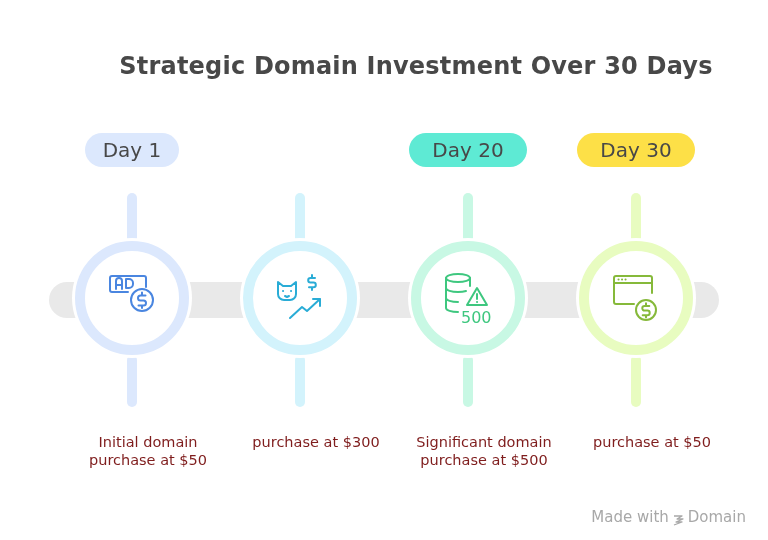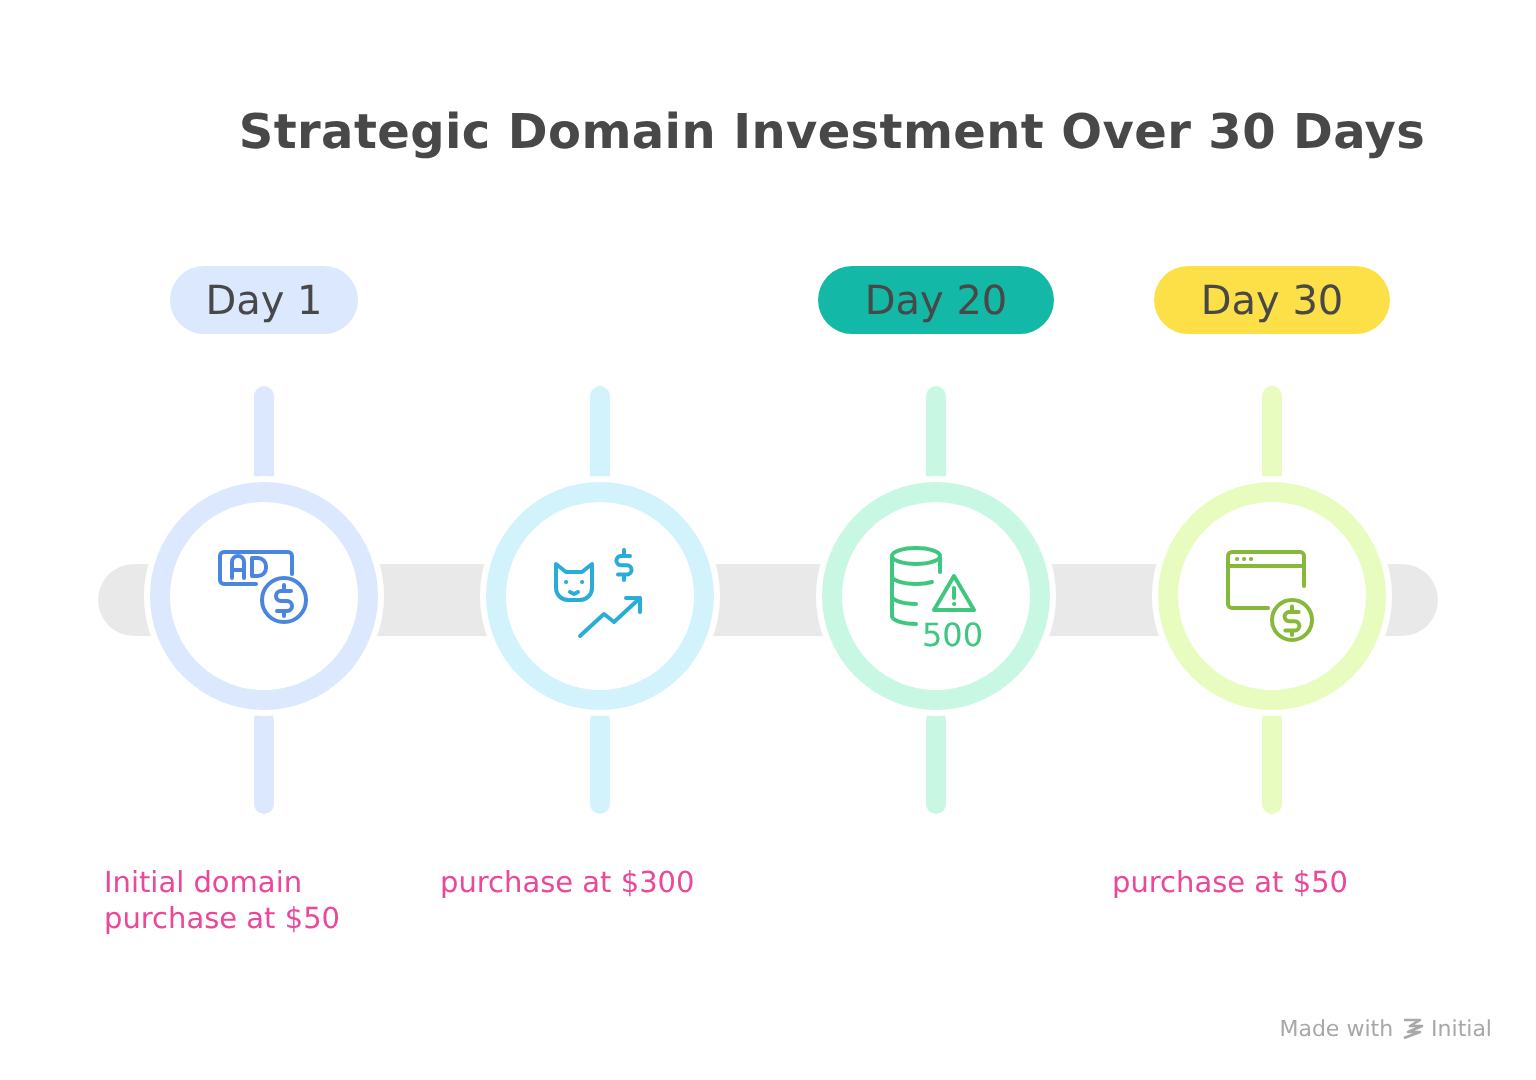--- a/index.html
+++ b/index.html
@@ -13,24 +13,24 @@
     .pill { position:absolute; top:133px; height:34px; border-radius:17px;
             left:50%; transform:translateX(-50%); display:flex; align-items:center;
             justify-content:center; font-size:20px; color:#484848; white-space:nowrap; }
     .stem { position:absolute; left:50%; width:10px; margin-left:-5px; border-radius:5px; }
     .stem.top { top:193px; height:50px; }
     .stem.bot { top:355px; height:52px; }
     .ring { position:absolute; top:241px; left:50%; margin-left:-57px; width:114px; height:114px;
             border-radius:50%; box-sizing:border-box; border:10px solid; background:#fff;
             box-shadow:0 0 0 3px #fff; }
     .icon { position:absolute; top:268px; left:50%; margin-left:-26px; width:52px; height:62px; }
-    .desc { position:absolute; top:433px; left:0; width:160px; 
-            font-size:14.5px; line-height:18px; color:#ec4899; }
-    .footer { position:absolute; right:22px; top:508px; font-size:11px; color:#a8a8a8;
-              display:flex; align-items:center; gap:4px; }
+    .desc { position:absolute; top:433px; left:16px; width:160px; text-align:center;
+            font-size:14.5px; line-height:18px; color:#7f1d1d; }
+    .footer { position:absolute; right:22px; top:508px; font-size:15px; color:#a8a8a8;
+              display:flex; align-items:flex-end; gap:4px; }
   </style>
 </head>
 <body>
 
 <div class="title">Strategic Domain Investment Over 30 Days</div>
 
 <div class="track"></div>
 
 <div class="step" style="left:52px;">
   <div class="pill" style="width:94px;background:#dce8fd;">Day 1</div>
@@ -59,32 +59,36 @@
     <path d="M9 23 h0.1 M17 23 h0.1 M11 28 L13 29 L15 28"></path>
     <path d="M41 10 H36.5 a2.3 2.3 0 0 0 0 4.6 H39.5 a2.3 2.3 0 0 1 0 4.6 H35 M38 7 V10 M38 19.2 V22"></path>
     <path d="M16 50 L28 39 L33 43 L46 31 M39 31 H46 V38"></path>
   </svg>
   <div class="desc">
     <div>purchase at $300</div>
   </div>
 </div>
 
 <div class="step" style="left:388px;">
-  <div class="pill" style="width:118px;background:#14b8a6;">Day 20</div>
+  <div class="pill" style="width:118px;background:#5eead4;">Day 20</div>
   <div class="stem top" style="background:#c8f8e4;"></div>
   <div class="stem bot" style="background:#c8f8e4;"></div>
   <div class="ring" style="border-color:#c8f8e4;"></div>
   <svg class="icon" viewBox="0 0 52 62" fill="none" stroke="#3ec77f" stroke-width="2" stroke-linecap="round" stroke-linejoin="round">
     <ellipse cx="16" cy="10" rx="12" ry="4"></ellipse>
     <path d="M4 10 V40 c0 2.2 5.4 4 12 4 M28 10 V18"></path>
     <path d="M4 20 c0 2.2 5.4 4 12 4 c3 0 6 -0.4 8 -1 M4 30 c0 2.2 5.4 4 12 4"></path>
     <path d="M35 20 L45 37 H25 Z"></path>
     <path d="M35 26 V31 M35 34 h0.1"></path>
     <text x="19" y="55" font-family="DejaVu Sans, sans-serif" font-size="16" fill="#3ec77f" stroke="none">500</text>
   </svg>
+  <div class="desc">
+    <div>Significant domain</div>
+    <div>purchase at $500</div>
+  </div>
 </div>
 
 <div class="step" style="left:556px;">
   <div class="pill" style="width:118px;background:#fde047;">Day 30</div>
   <div class="stem top" style="background:#e8fcc0;"></div>
   <div class="stem bot" style="background:#e8fcc0;"></div>
   <div class="ring" style="border-color:#e8fcc0;"></div>
   <svg class="icon" viewBox="0 0 52 62" fill="none" stroke="#86b93a" stroke-width="2" stroke-linecap="round" stroke-linejoin="round">
     <path d="M24 36 H6 a2 2 0 0 1 -2 -2 V10 a2 2 0 0 1 2 -2 H40 a2 2 0 0 1 2 2 V25"></path>
     <path d="M4 15 H42"></path>
@@ -95,14 +99,14 @@
   <div class="desc">
     <div>purchase at $50</div>
   </div>
 </div>
 
 <div class="footer">
   <span>Made with</span>
   <svg width="11" height="11" viewBox="0 0 11 11">
     <path d="M1 1 H9 L4 4 H10 L3 7 H9 L1 10" fill="none" stroke="#a8a8a8" stroke-width="1.3" stroke-linejoin="round"></path>
   </svg>
-  <span>Initial</span>
+  <span>Domain</span>
 </div>
 
 </body></html>

